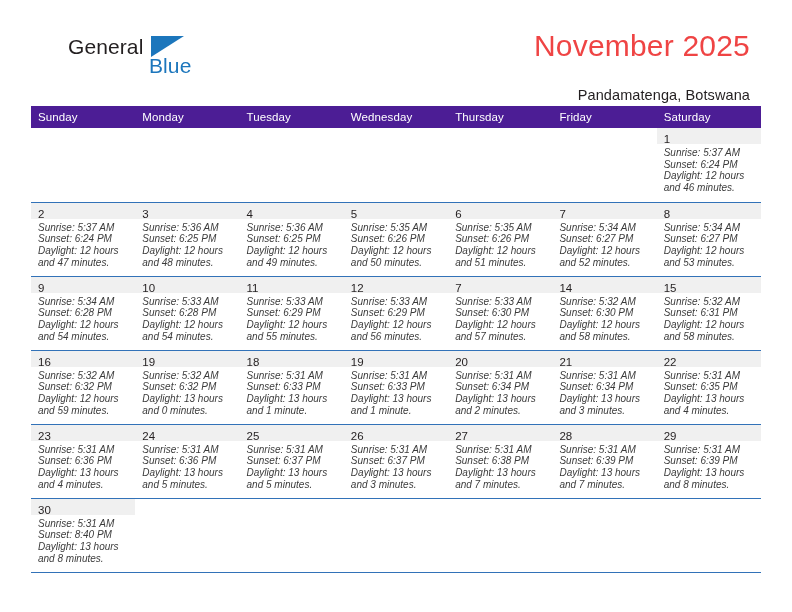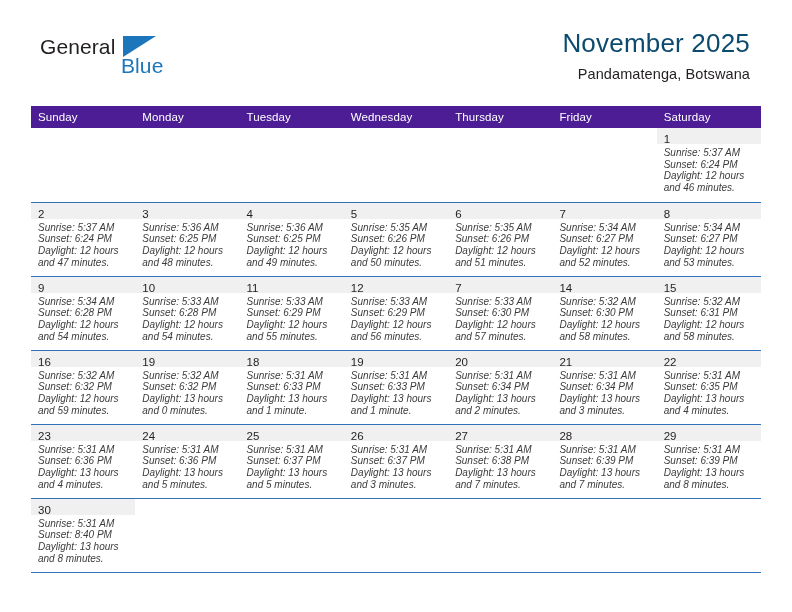--- a/index.html
+++ b/index.html
@@ -13,20 +13,21 @@
     background: #ffffff;
     font-family: "Liberation Sans", sans-serif;
     -webkit-font-smoothing: antialiased;
     overflow: hidden;
   }
   .page {
     position: relative;
     width: 783px;
     height: 612px;
     box-sizing: border-box;
+    padding-left: 28px;
   }
 
   
   .header {
     display: flex;
     align-items: flex-start;
     justify-content: space-between;
     padding: 28px 33px 0 31px;
     box-sizing: border-box;
     height: 78px;
@@ -64,31 +65,31 @@
     height: 0;
     border-left: 33px solid #1c76bc;
     border-bottom: 21px solid transparent;
   }
   .title-block {
     text-align: right;
     flex: 0 0 auto;
     padding-top: 1px;
   }
   .cal-title {
-    font-size: 26px;
-    color: #0c4a6e;
+    font-size: 30px;
+    color: #ef4444;
     line-height: 1.12;
     font-weight: normal;
     margin: 0;
     letter-spacing: 0.2px;
   }
   .cal-subtitle {
     font-size: 14.5px;
     color: #231f20;
-    margin: 8px 0 0 0;
+    margin: 24px 0 0 0;
     font-weight: normal;
     letter-spacing: 0.1px;
   }
 
   
   .calendar {
     position: absolute;
     left: 31px;
     top: 106px;
     width: 730px;

